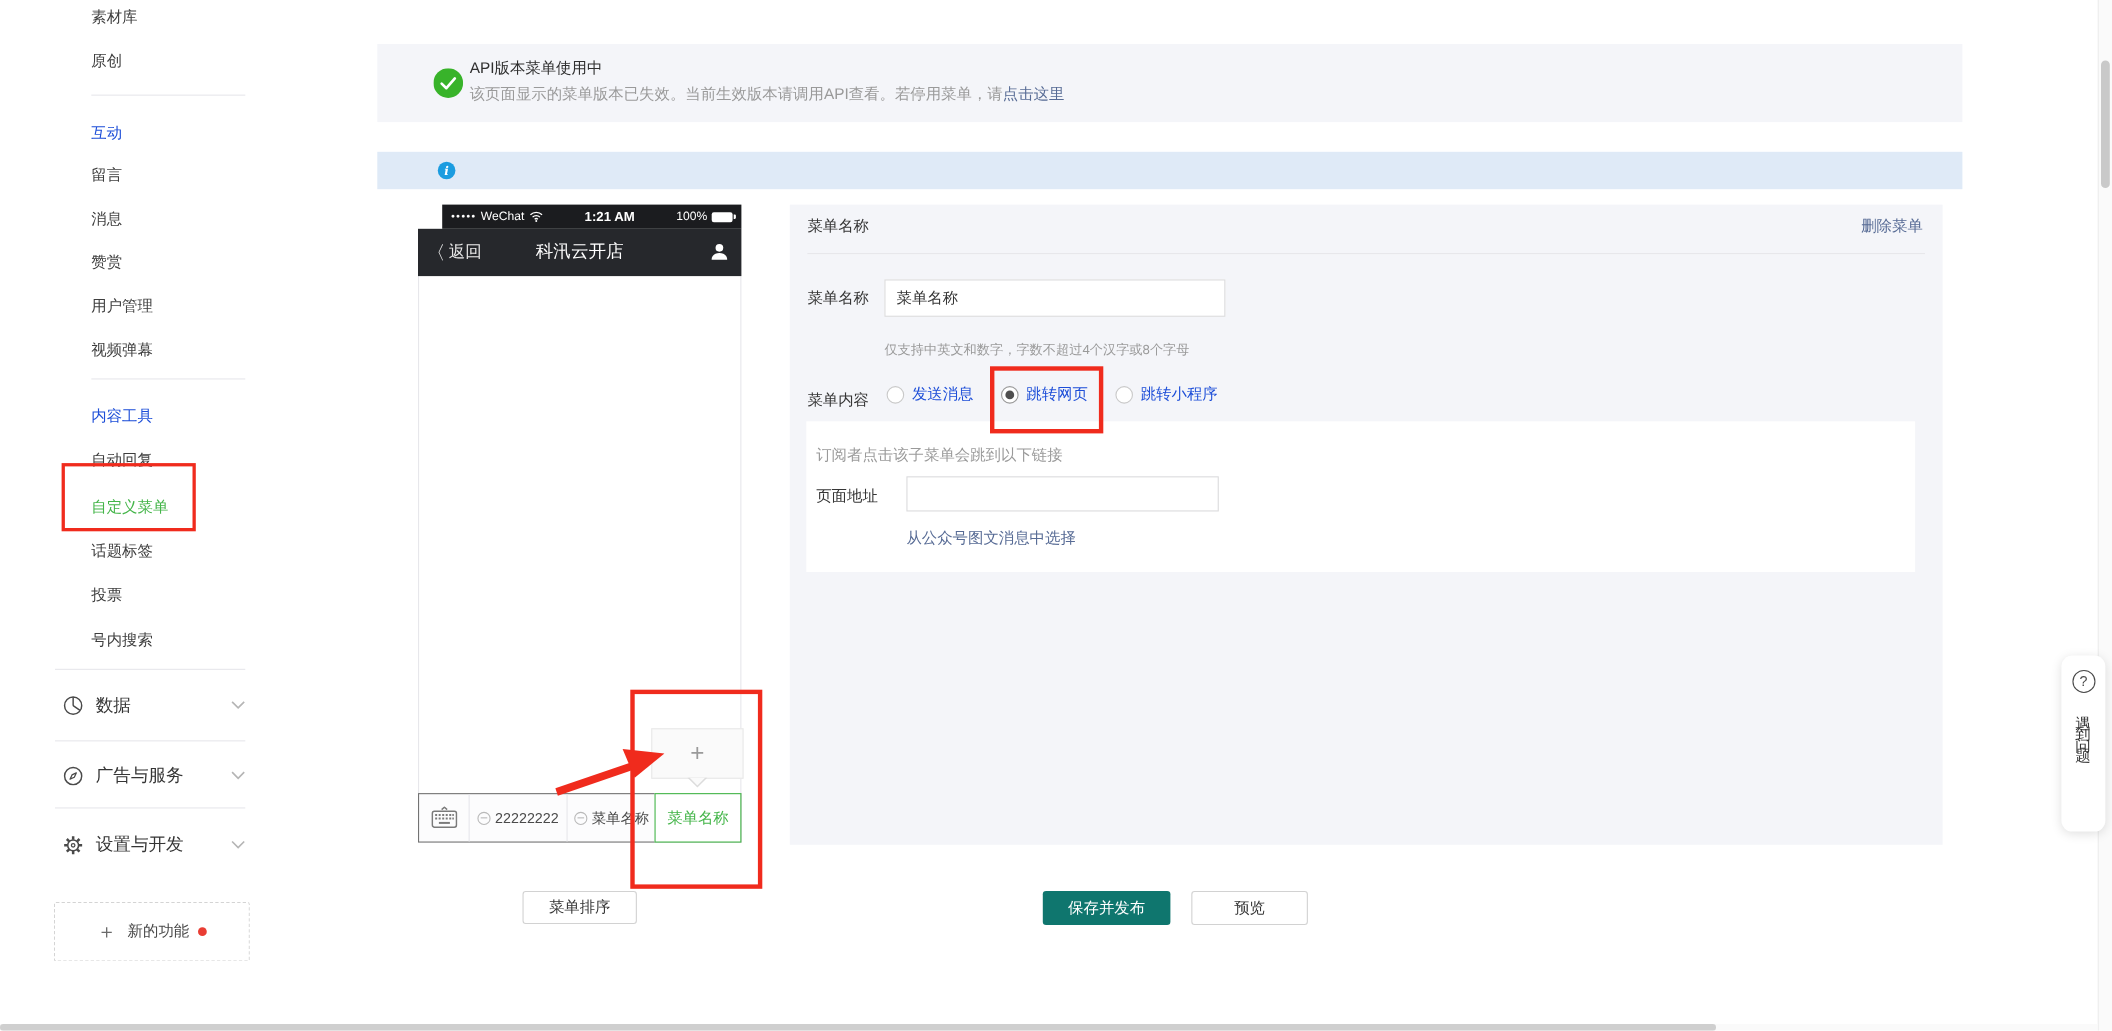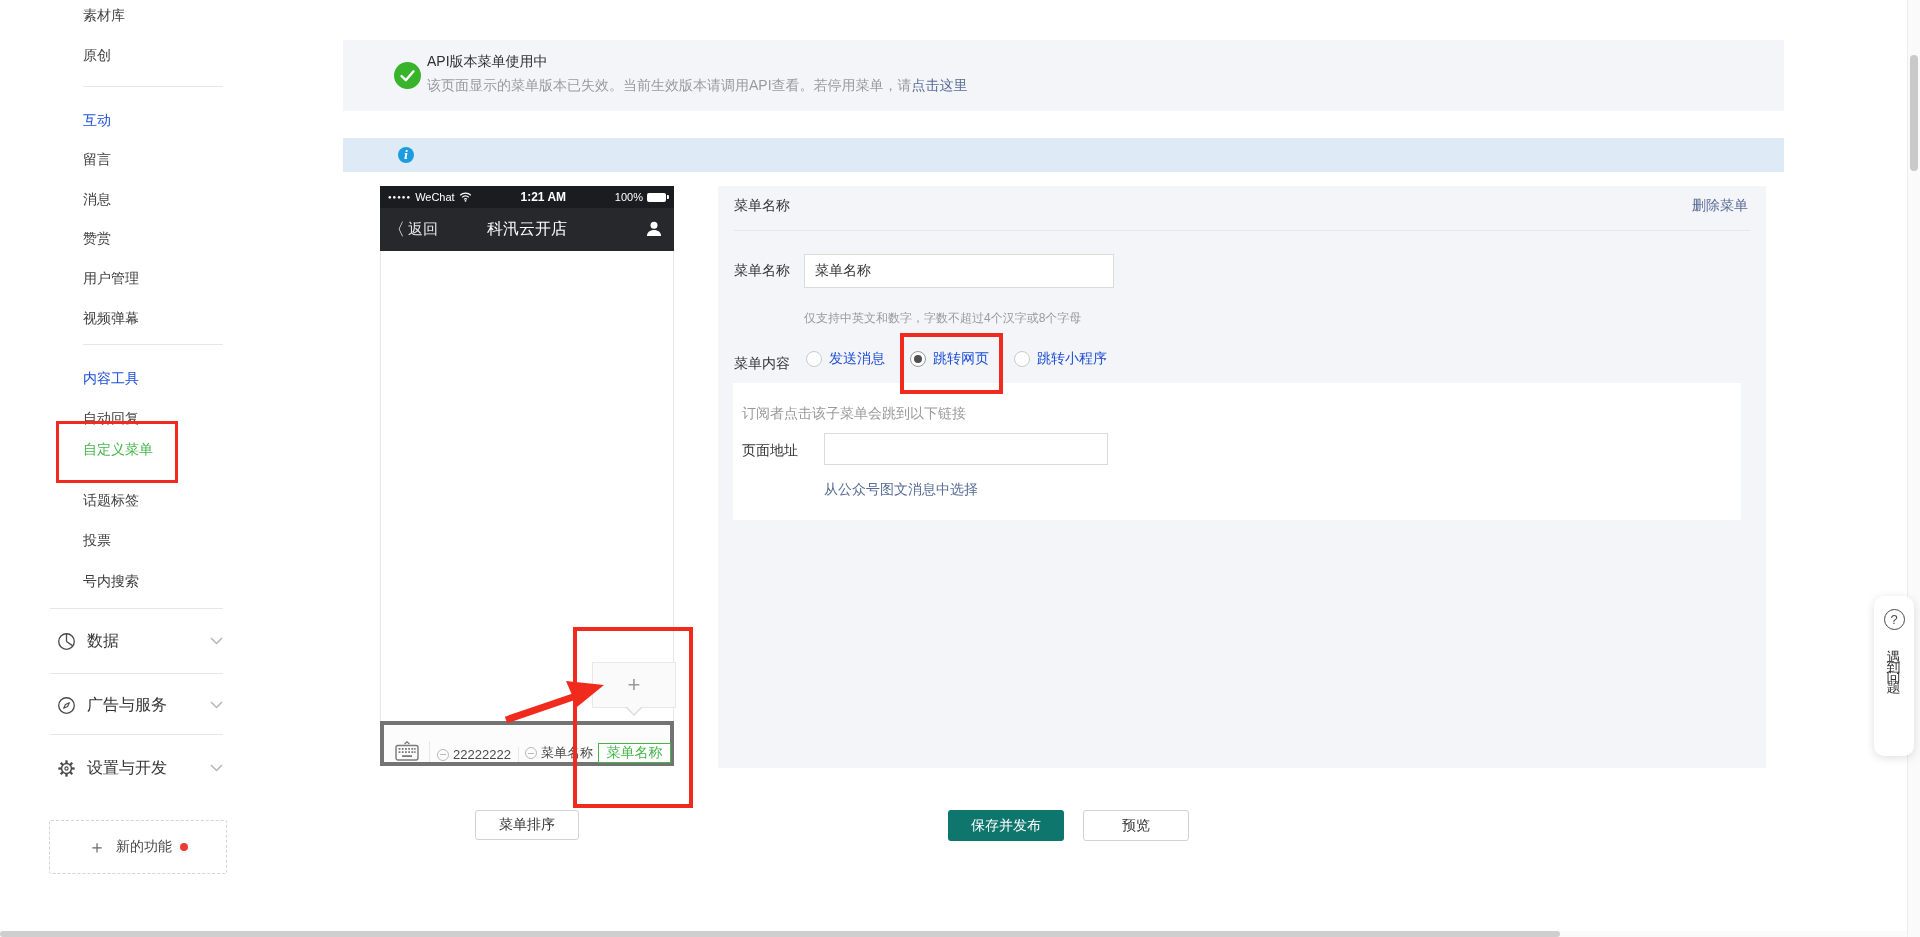--- a/index.html
+++ b/index.html
@@ -28,35 +28,35 @@
   .notice-title{position:absolute;left:84px;top:13px;font-size:14px;color:#2f2f2f;}
   .notice-desc{position:absolute;left:84px;top:37px;font-size:14px;color:#9a9a9a;}
   .link{color:#576b95;text-decoration:none;cursor:pointer;}
   .auth-banner{position:absolute;left:343px;top:138px;width:1441px;height:34px;background:#dfeaf7;display:flex;align-items:center;}
   .info-icon{width:16px;height:16px;border-radius:50%;background:#1b9ce0;color:#fff;display:inline-flex;align-items:center;justify-content:center;
     font-family:"DejaVu Serif",serif;font-style:italic;font-weight:bold;font-size:11px;margin-left:55px;margin-right:9px;flex:none;}
   .auth-text{font-size:14px;color:#353535;white-space:pre;}
 
   
   .phone{position:absolute;left:380px;top:186px;width:294px;height:580px;display:flex;flex-direction:column;}
-  .ph-status{height:22px;background:#1b1c1f;color:#fff;display:flex;align-items:center;padding:0 8px;box-sizing:border-box;flex:none;}
+  .ph-status{height:22px;background:#1b1c1f;color:#fff;display:flex;align-items:center;padding:0 8px;box-sizing:border-box;flex:none;margin-left:22px;}
   .ph-dots{font-size:6px;letter-spacing:1px;line-height:1;}
   .ph-carrier{font-size:11px;margin-left:4px;}
   .ph-wifi{margin-left:4px;display:inline-flex;}
   .ph-time{flex:1;text-align:center;font-size:12px;font-weight:bold;}
   .ph-batt-pct{font-size:11px;margin-right:4px;}
   .battery{width:19px;height:9px;background:#fff;border-radius:2px;display:inline-block;position:relative;}
   .battery:after{content:"";position:absolute;right:-3px;top:2.5px;width:2px;height:4px;background:#fff;border-radius:0 1px 1px 0;}
   .ph-nav{height:43px;background:#26282c;color:#fff;display:flex;align-items:center;position:relative;flex:none;}
   .ph-back{display:flex;align-items:center;margin-left:8px;font-size:15px;color:#e8e8e8;cursor:pointer;}
   .ph-back-chevron{font-size:17px;margin-right:3px;line-height:1;}
   .ph-title{position:absolute;left:0;right:0;text-align:center;font-size:16px;color:#fff;}
   .ph-person{position:absolute;right:10px;top:11px;}
   .ph-body{flex:1;background:#fff;border-left:1px solid #e7e7eb;border-right:1px solid #e7e7eb;}
-  .ph-menubar{height:45px;background:#fcfcfd;border:4px solid #737373;box-sizing:border-box;display:flex;flex:none;align-items:flex-end;}
+  .ph-menubar{height:45px;background:#fcfcfd;border:1px solid #737373;box-sizing:border-box;display:flex;flex:none;}
   .kb-cell{width:45px;flex:none;border-right:1px solid #e7e7eb;display:flex;align-items:center;justify-content:center;cursor:pointer;}
   .menu-cell{display:flex;align-items:center;justify-content:center;font-size:13px;color:#4a4a4a;cursor:pointer;box-sizing:border-box;}
   .mc-1{width:89px;flex:none;border-right:1px solid #e7e7eb;}
   .mc-2{width:80px;flex:none;}
   .minus-icon{width:12px;height:12px;border:1px solid #b9b9b9;border-radius:50%;box-sizing:border-box;position:relative;margin-right:4px;flex:none;}
   .minus-icon:after{content:"";position:absolute;left:2px;right:2px;top:4.5px;height:1px;background:#b9b9b9;}
   .menu-cell.selected{flex:1;border:1px solid #44b549;color:#44b549;background:#fff;margin:-1px;z-index:2;font-size:14px;}
 
   .plus-pop{position:absolute;left:592px;top:662px;width:84px;height:46px;background:#fafafa;border:1px solid #e8e8e8;box-sizing:border-box;
     display:flex;align-items:center;justify-content:center;font-size:22px;color:#9a9a9a;cursor:pointer;z-index:3;}
@@ -121,21 +121,21 @@
   <div class="sb-divider" style="top:86px;left:83px;width:140px"></div>
   <div class="sb-section" style="top:110px">互动</div>
   <div class="sb-item" style="top:149px">留言</div>
   <div class="sb-item" style="top:189px">消息</div>
   <div class="sb-item" style="top:228px">赞赏</div>
   <div class="sb-item" style="top:268px">用户管理</div>
   <div class="sb-item" style="top:308px">视频弹幕</div>
   <div class="sb-divider" style="top:344px;left:83px;width:140px"></div>
   <div class="sb-section" style="top:368px">内容工具</div>
   <div class="sb-item" style="top:408px">自动回复</div>
-  <div class="sb-item sb-active" style="top:439px">自定义菜单</div>
+  <div class="sb-item sb-active" style="top:450px">自定义菜单</div>
   <div class="sb-item" style="top:490px">话题标签</div>
   <div class="sb-item" style="top:530px">投票</div>
   <div class="sb-item" style="top:571px">号内搜索</div>
 
   <div class="sb-divider" style="top:608px;left:50px;width:173px"></div>
   <div class="sb-group" style="top:628px">
     <span class="g-icon">
       <svg width="19" height="19" viewBox="0 0 20 20">
           <circle cx="10" cy="10" r="8.2" fill="none" stroke="#4a4a4a" stroke-width="1.4"></circle>
           <path d="M10 10 V1.8 M10 10 L16.6 14.6" stroke="#4a4a4a" stroke-width="1.4" fill="none"></path>

